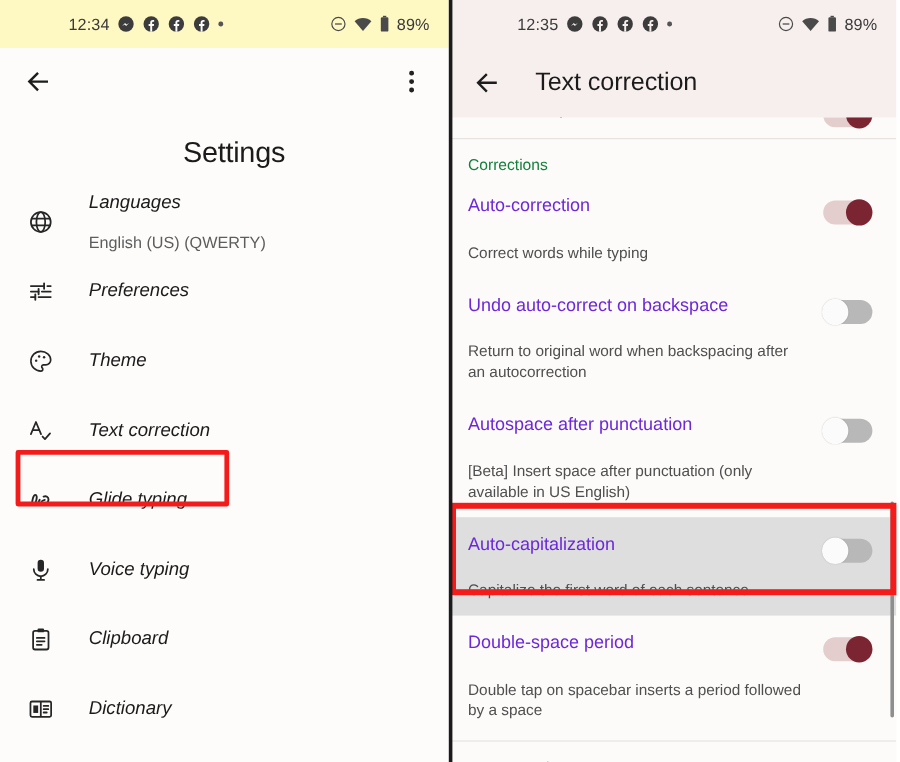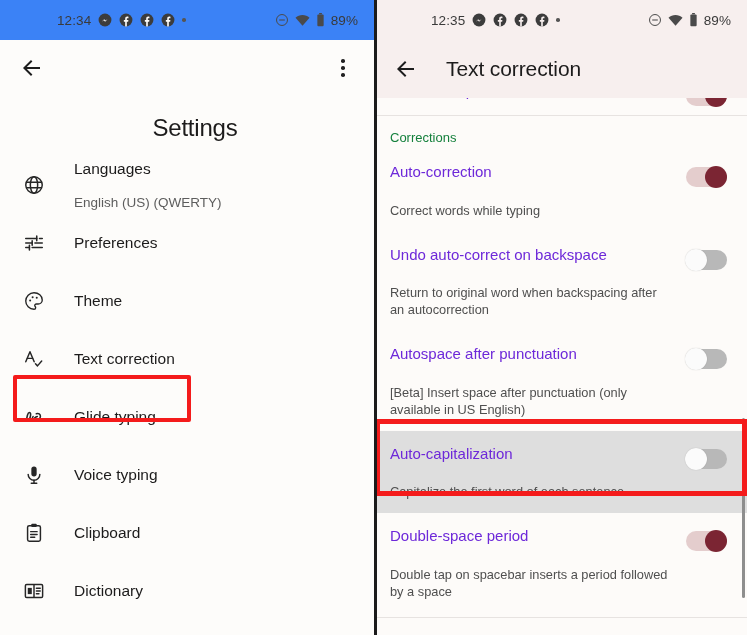--- a/index.html
+++ b/index.html
@@ -33,21 +33,21 @@
   }
 
   
   .statusbar {
     height: 40px;
     display: flex; align-items: center;
     padding: 0 16px;
     font-size: 13.5px; color: #3c3c3c;
     letter-spacing: .1px;
   }
-  .statusbar.left-sb { background: #3b82f6; }
+  .statusbar.left-sb { background: #fef9c3; }
   .statusbar.right-sb { background: #f7efee; }
   .sb-left { display: flex; align-items: center; gap: 7px; margin-left: 41px; }
   .sb-right { display: flex; align-items: center; gap: 6px; margin-left: auto; }
   .sb-time { font-size: 13.5px; font-weight: 400; color: #3a3a3a; }
   .sb-pct { font-size: 13.5px; color: #3a3a3a; }
   .sb-ico { display: inline-flex; align-items: center; }
   .sb-dot { width: 3.5px; height: 3.5px; border-radius: 50%; background: #555; display:inline-block; }
 
   
   .appbar-left {
@@ -79,21 +79,21 @@
     padding-left: 20px;
     cursor: pointer;
     position: relative;
   }
   .srow .s-ico {
     width: 28px; min-width: 28px; height: 28px;
     display: flex; align-items: center; justify-content: center;
     color: #262626;
   }
   .srow .s-txt { margin-left: 26px; }
-  .s-title { font-size: 15.5px; color: #1c1b1b; line-height: 1.25; }
+  .s-title { font-size: 15.5px; color: #1c1b1b; line-height: 1.25; font-style: italic; }
   .s-sub { font-size: 13.5px; color: #5d5d5d; margin-top: 17px; line-height: 1.2; }
 
   
   .hl-left {
     position: absolute;
     left: 13px; top: 375px;
     width: 178px; height: 47px;
     border: 4px solid #f41b1b;
     border-radius: 2px;
     pointer-events: none;

